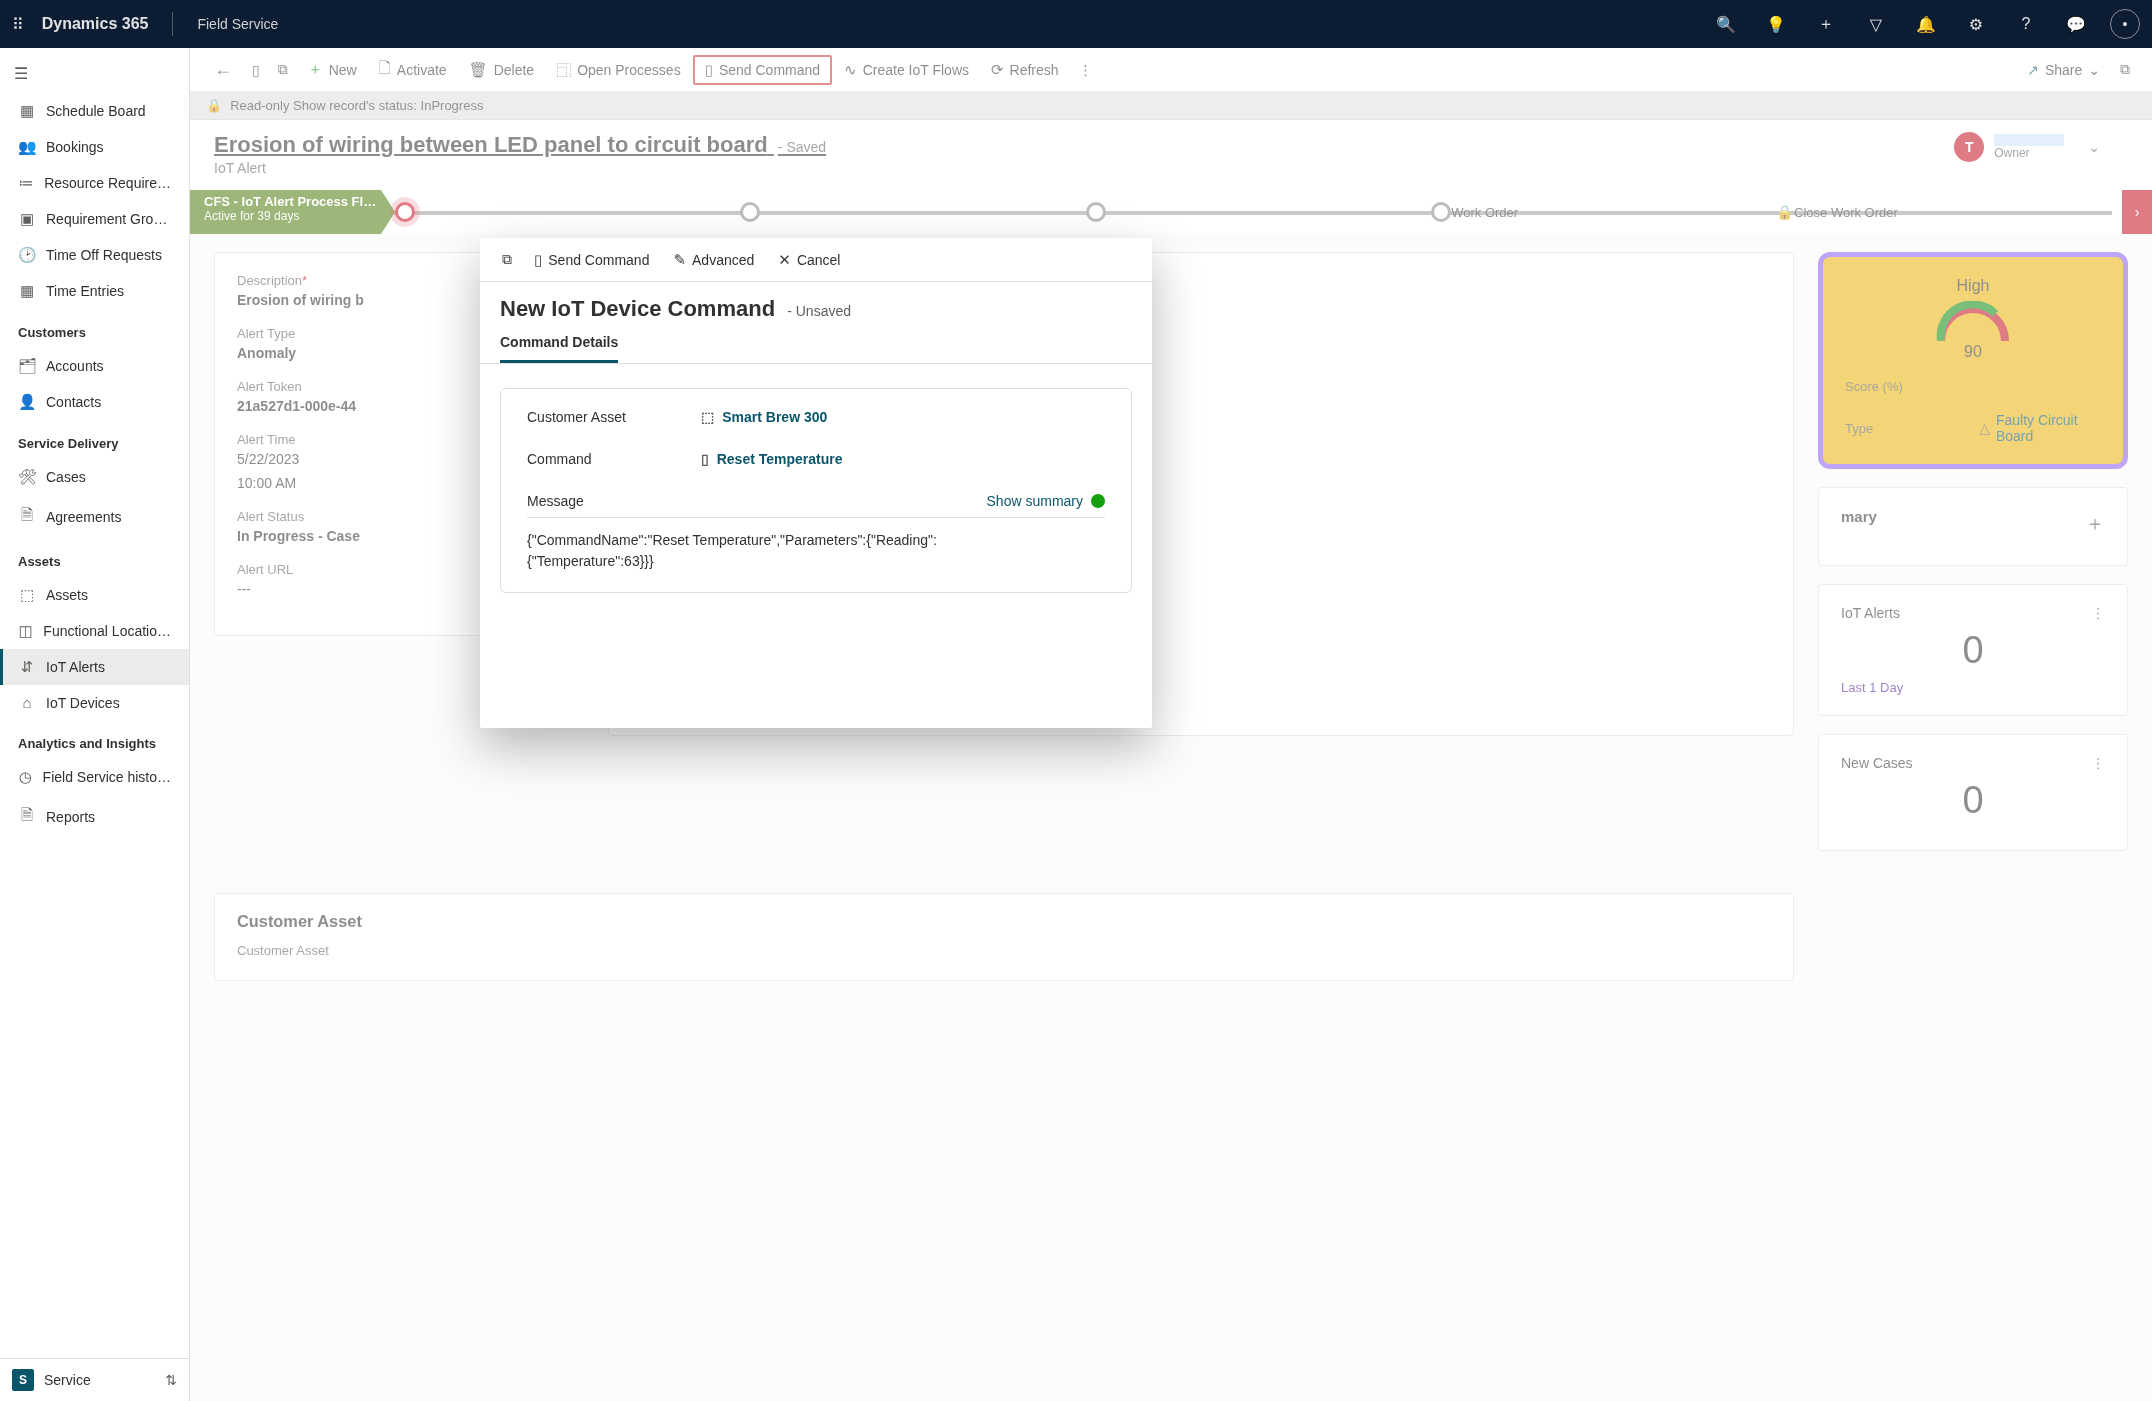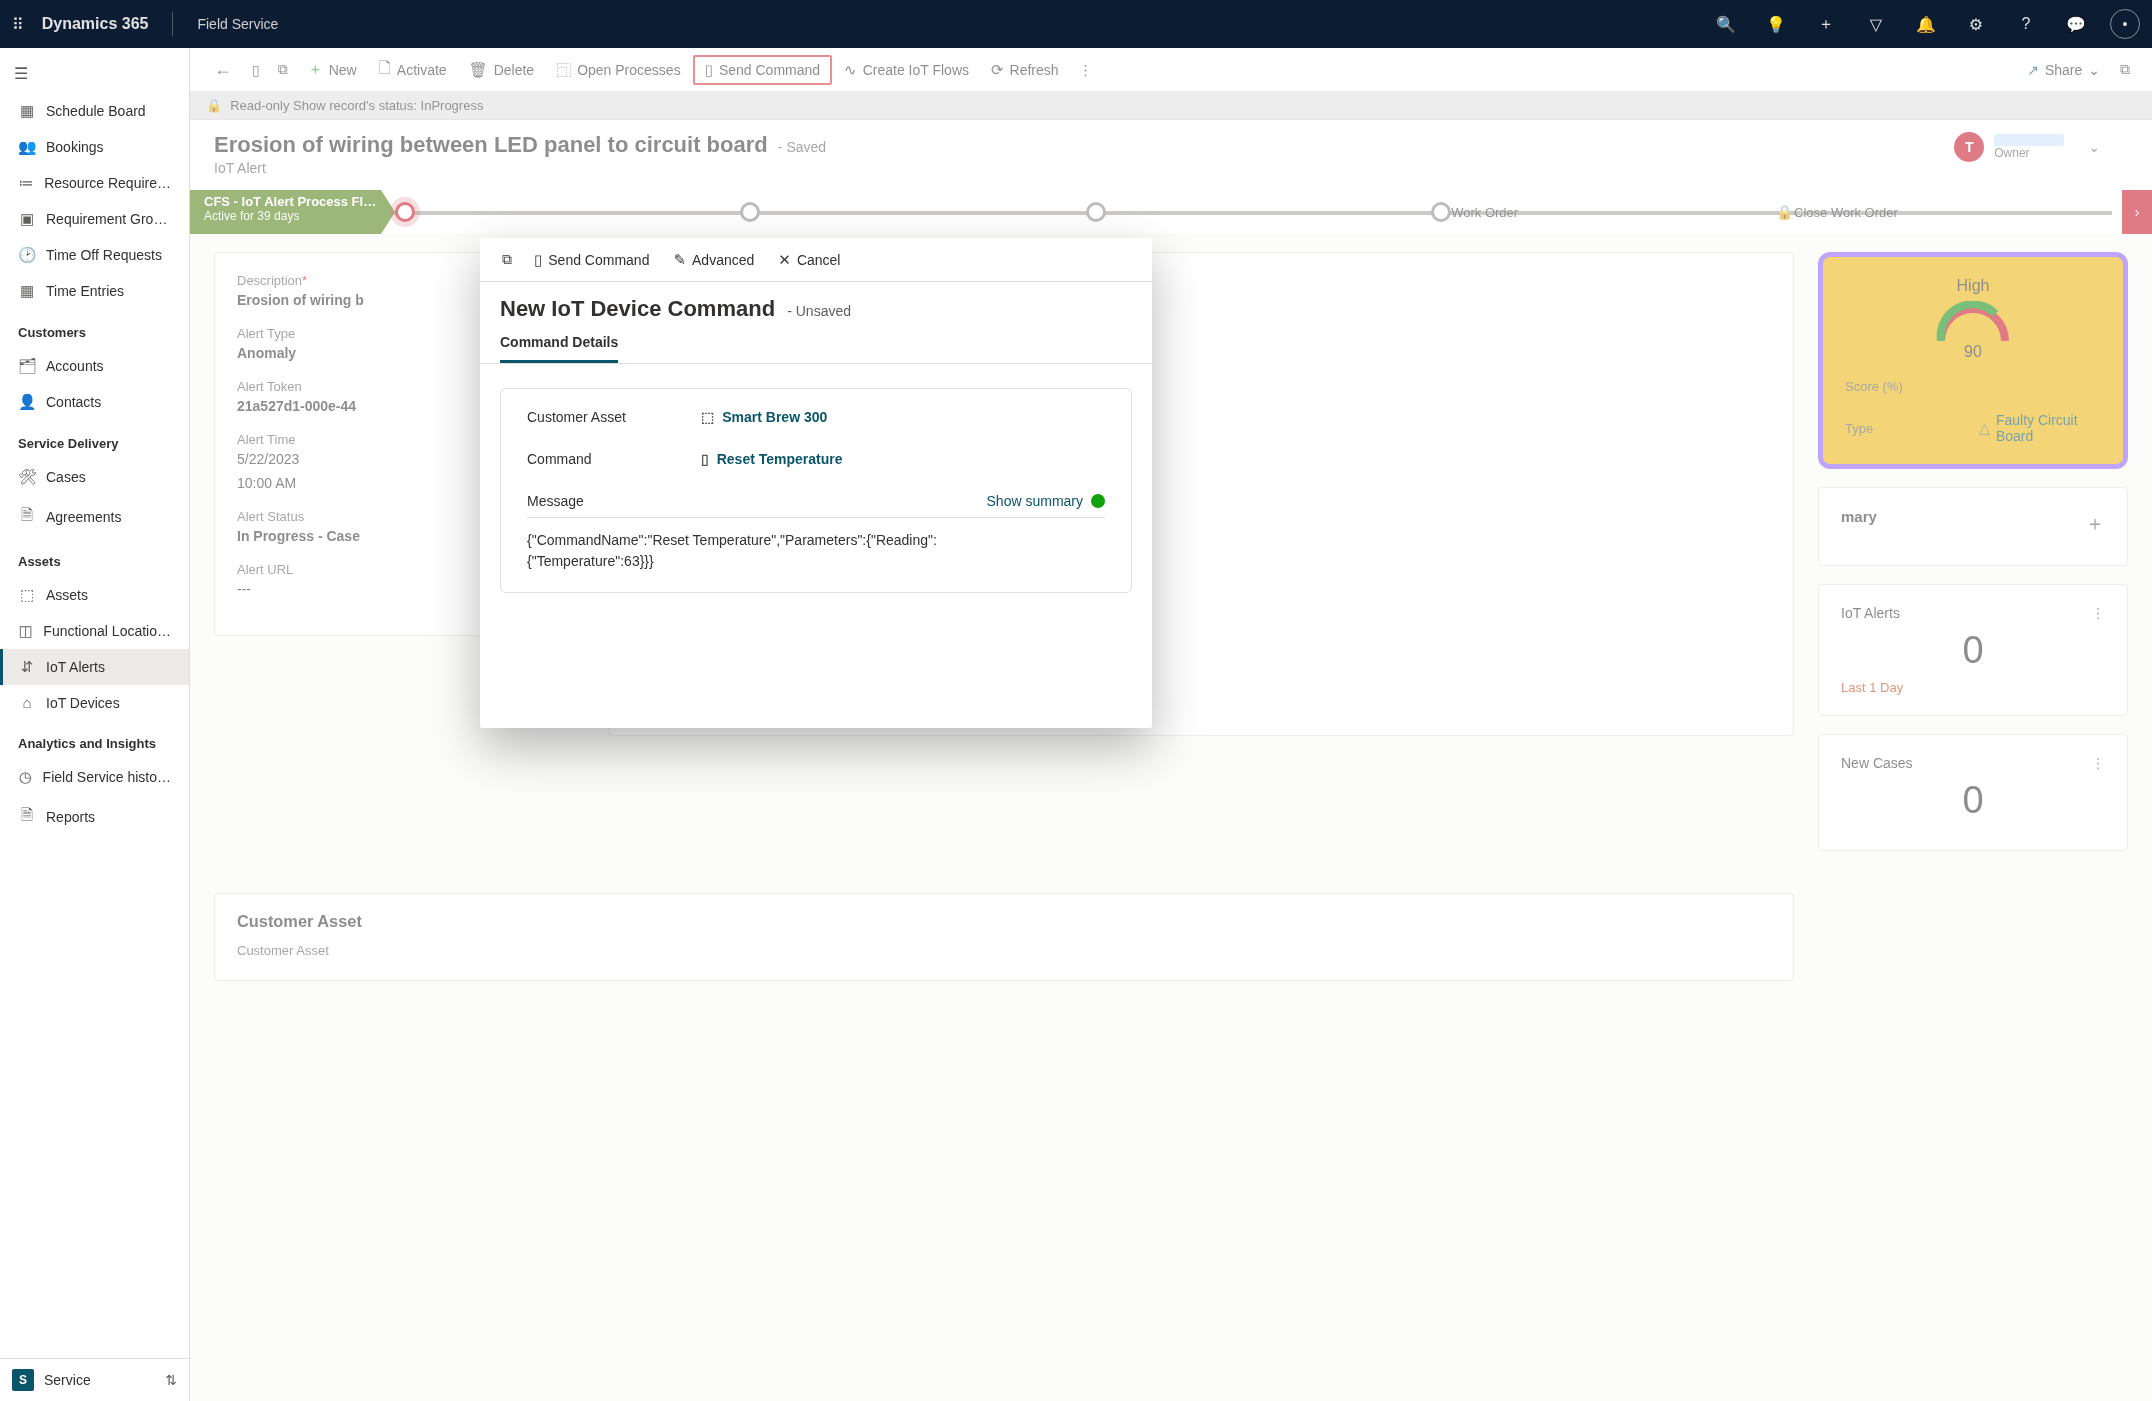--- a/index.html
+++ b/index.html
@@ -60,21 +60,21 @@
   
   .readonly-banner {
     background: #dfdfdf; color: #3b3a39; padding: 6px 16px; font-size: 13px;
     display: flex; align-items: center; gap: 8px; border-bottom:1px solid #cfcfcf;
   }
 
   
   .record-header {
     padding: 12px 24px 0; display: flex; align-items: flex-start; gap: 16px; background:#fff;
   }
-  .record-title { font-size: 22px; font-weight: 600; }
+  .record-title { font-size: 22px; font-weight: 600; text-decoration: underline; }
   .record-title .saved { font-size: 14px; font-weight: 400; color: #605e5c; margin-left:4px; }
   .record-subtitle { font-size: 14px; color: #605e5c; margin-top:2px; }
   .record-owner { margin-left:auto; display:flex; align-items:center; gap:10px; padding-right:28px;}
   .owner-circle { width:30px; height:30px; border-radius:50%; background:#c50f1f; color:#fff; display:flex; align-items:center; justify-content:center; font-weight:600;}
 
   
   .bpf {
     display:flex; align-items:center; margin: 14px 0 0 0; height:44px; position:relative;
   }
   .bpf-line { position:absolute; left:200px; right:40px; top:21px; height:4px; background:#a19f9d;}
@@ -107,21 +107,21 @@
   .field-val.normal { font-weight:400;}
   .panel h3.section-title { font-size:15px; font-weight:600; margin-bottom:14px;}
   .alert-data .row { display:flex; align-items:flex-start; gap:8px; padding:6px 0;}
   .alert-data .caret { color:#605e5c; font-size:12px; width:14px;}
   .alert-data .k { flex:1;}
   .alert-data .v { color:#605e5c; font-size:13px; margin-left:20px;}
   .right-col { display:flex; flex-direction:column; gap:18px;}
   .tile-head { display:flex; justify-content:space-between; align-items:center;}
   .tile-menu { color:#605e5c; cursor:pointer;}
   .big-num { font-size:38px; font-weight:300; text-align:center; margin:8px 0;}
-  .tile-foot { color:#c2410c; font-size:13px; }
+  .tile-foot { color:#4c1d95; font-size:13px; }
 
   .suggest-panel { background:#eab308; border:5px solid #8b5cf6; border-radius:12px; padding:20px 22px;}
   .priority-head { text-align:center; font-size:16px; color:#323130; margin-bottom:6px;}
   .gauge-wrap { display:flex; flex-direction:column; align-items:center; gap:2px;}
   .gauge { width:90px; height:40px; position:relative;}
   .gauge svg { width:100%; height:100%;}
   .kv-row { display:flex; align-items:center; gap:12px; margin-top:18px;}
   .kv-row .k { width:140px; color:#605e5c; font-size:13px;}
   .kv-row .v { color:#0b556a; display:flex; align-items:center; gap:6px;}
   .warn-tri { color:#605e5c;}

